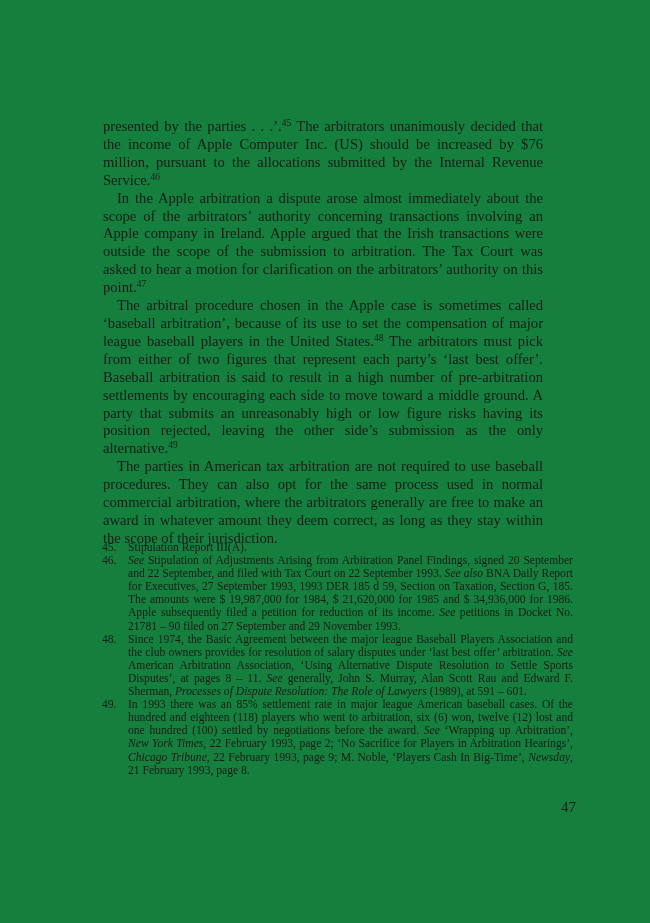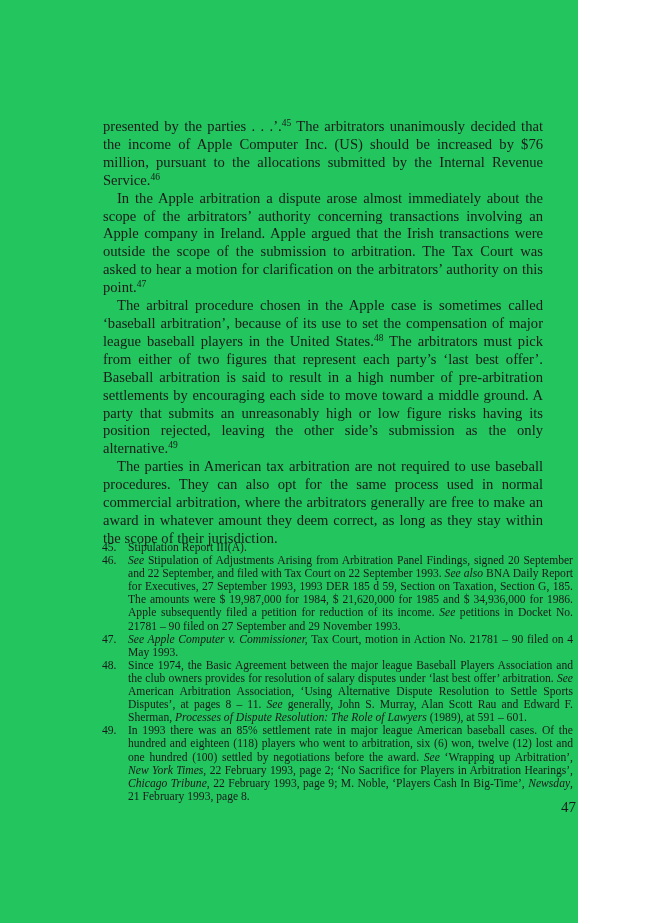--- a/index.html
+++ b/index.html
@@ -1,17 +1,17 @@
 <!DOCTYPE html>
 <html><head>
   <meta charset="utf-8">
   <style>
     html, body { margin:0; padding:0; background:#ffffff; }
     body { width:650px; height:923px; position:relative; overflow:hidden; color:#1a1a1a; }
-    .page { position:absolute; left:0; top:0; width:578px; height:923px; background:#22c55e; }
+    .page { position:absolute; left:0; top:0; width:650px; height:923px; background:#15803d; }
     .body-text { position:absolute; left:103px; top:118px; width:440px;
       font-family:"Liberation Serif", "DejaVu Serif", serif; font-size:14.6px; line-height:17.9px;
       text-align:justify; hyphens:manual; }
     .body-text p { margin:0; text-indent:14px; }
     .body-text p.first { text-indent:0; }
     sup { font-size:9.5px; line-height:0; vertical-align:5px; }
     .notes { position:absolute; left:103px; top:541px; width:470px;
       font-family:"Liberation Serif", "DejaVu Serif", serif; font-size:11.6px; line-height:13.1px;
       text-align:justify; }
     .note { position:relative; padding-left:25px; margin:0; }
@@ -26,18 +26,17 @@
 <div class="page">
   <div class="body-text" id="body-text">
       <p class="first"><span>presented by the parties . . .’.</span><sup>45</sup><span> The arbitrators unanimously decided that the income of Apple Computer Inc. (US) should be increased by $76 million, pur­suant to the allocations submitted by the Internal Revenue Service.</span><sup>46</sup></p>
       <p><span>In the Apple arbitration a dispute arose almost immediately about the scope of the arbitrators’ authority concerning transactions involving an Apple com­pany in Ireland. Apple argued that the Irish transactions were outside the scope of the submission to arbitration. The Tax Court was asked to hear a mo­tion for clarification on the arbitrators’ authority on this point.</span><sup>47</sup></p>
       <p><span>The arbitral procedure chosen in the Apple case is sometimes called ‘baseball arbitration’, because of its use to set the compensation of major league base­ball players in the United States.</span><sup>48</sup><span> The arbitrators must pick from either of two figures that represent each party’s ‘last best offer’. Baseball arbitration is said to result in a high number of pre-arbitration settlements by encouraging each side to move toward a middle ground. A party that submits an unreasona­bly high or low figure risks having its position rejected, leaving the other side’s submission as the only alternative.</span><sup>49</sup></p>
       <p><span>The parties in American tax arbitration are not required to use baseball procedures. They can also opt for the same process used in normal commercial arbitration, where the arbitrators generally are free to make an award in whatever amount they deem correct, as long as they stay within the scope of their jurisdiction.</span></p>
     </div>
   <div class="notes" id="notes">
       <div class="note"><span class="num">45.</span><span>Stipulation Report III(A).</span></div>
       <div class="note"><span class="num">46.</span><i>See</i><span> Stipulation of Adjustments Arising from Arbitration Panel Findings, signed 20 September and 22 September, and filed with Tax Court on 22 September 1993. </span><i>See also</i><span> BNA Daily Report for Executives, 27 September 1993, 1993 DER 185 d 59, Section on Taxation, Section G, 185. The amounts were $ 19,987,000 for 1984, $ 21,620,000 for 1985 and $ 34,936,000 for 1986. Apple sub­sequently filed a petition for reduction of its income. </span><i>See</i><span> petitions in Docket No. 21781 – 90 filed on 27 September and 29 November 1993.</span></div>
-      <div class="note"><span class="num">47.</span><i>See Apple Computer v. Commissioner,</i><span> Tax Court, motion in Action No. 21781 – 90 filed on 4 May 1993.</span></div>
       <div class="note"><span class="num">48.</span><span>Since 1974, the Basic Agreement between the major league Baseball Players Association and the club owners provides for resolution of salary disputes under ‘last best offer’ arbitration. </span><i>See</i><span> Ame­rican Arbitration Association, ‘Using Alternative Dispute Resolution to Settle Sports Disputes’, at pages 8 – 11. </span><i>See</i><span> generally, John S. Murray, Alan Scott Rau and Edward F. Sherman, </span><i>Processes of Dispute Resolution: The Role of Lawyers</i><span> (1989), at 591 – 601.</span></div>
       <div class="note"><span class="num">49.</span><span>In 1993 there was an 85% settlement rate in major league American baseball cases. Of the hundred and eighteen (118) players who went to arbitration, six (6) won, twelve (12) lost and one hundred (100) settled by negotiations before the award. </span><i>See</i><span> ‘Wrapping up Arbitration’, </span><i>New York Times</i><span>, 22 February 1993, page 2; ‘No Sacrifice for Players in Arbitration Hearings’, </span><i>Chicago Tribune</i><span>, 22 February 1993, page 9; M. Noble, ‘Players Cash In Big-Time’, </span><i>Newsday</i><span>, 21 February 1993, page 8.</span></div>
     </div>
   <div class="page-number">47</div>
 </div>
 
 </body></html>

